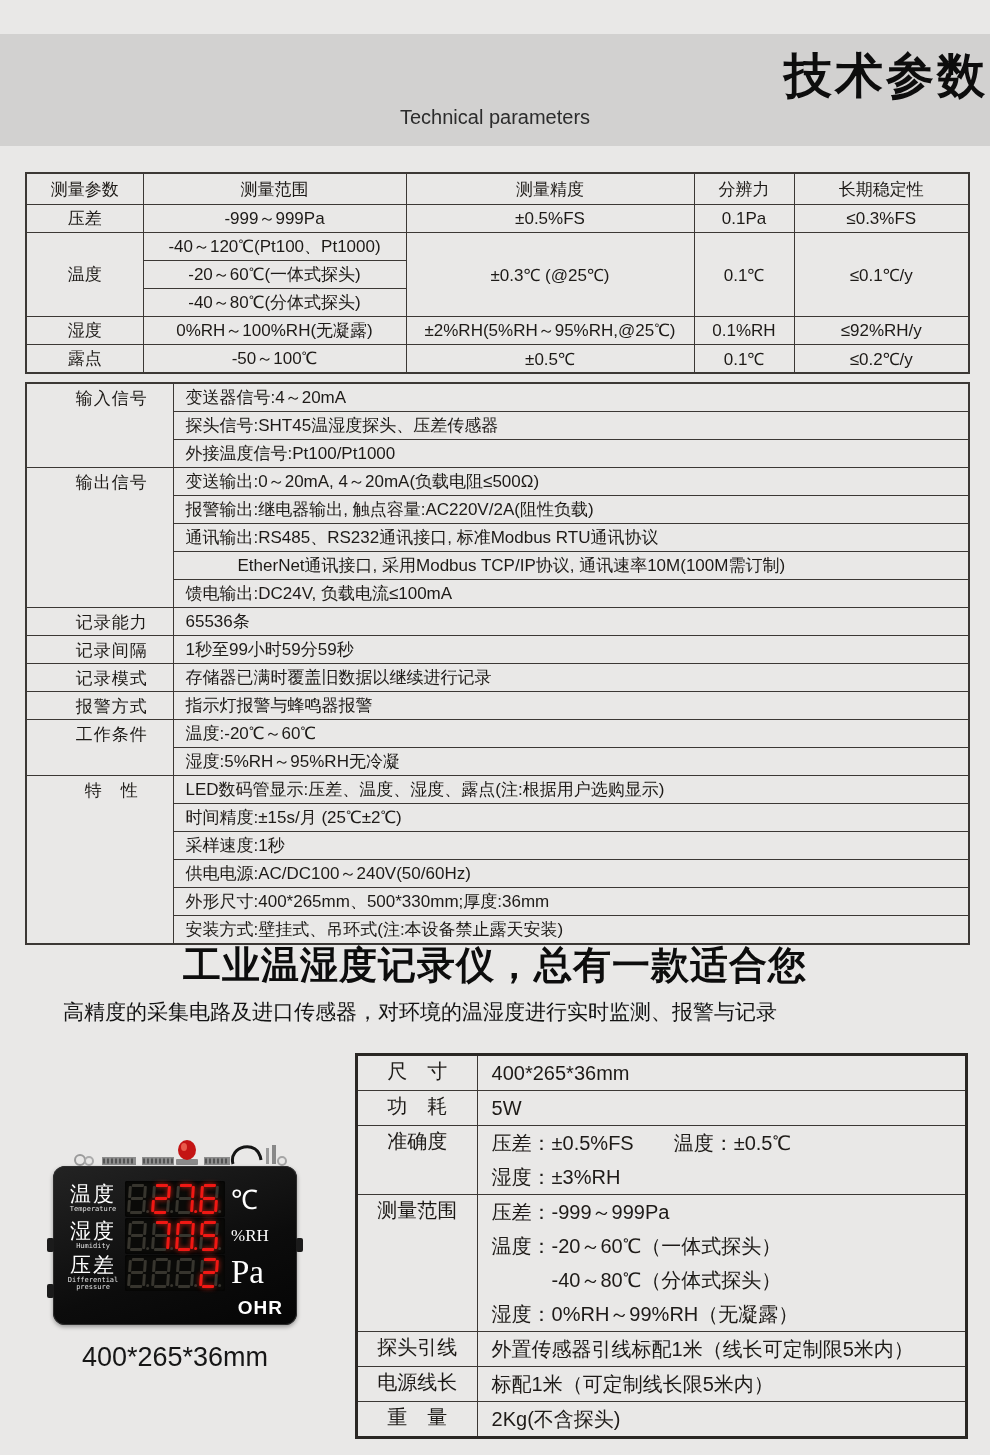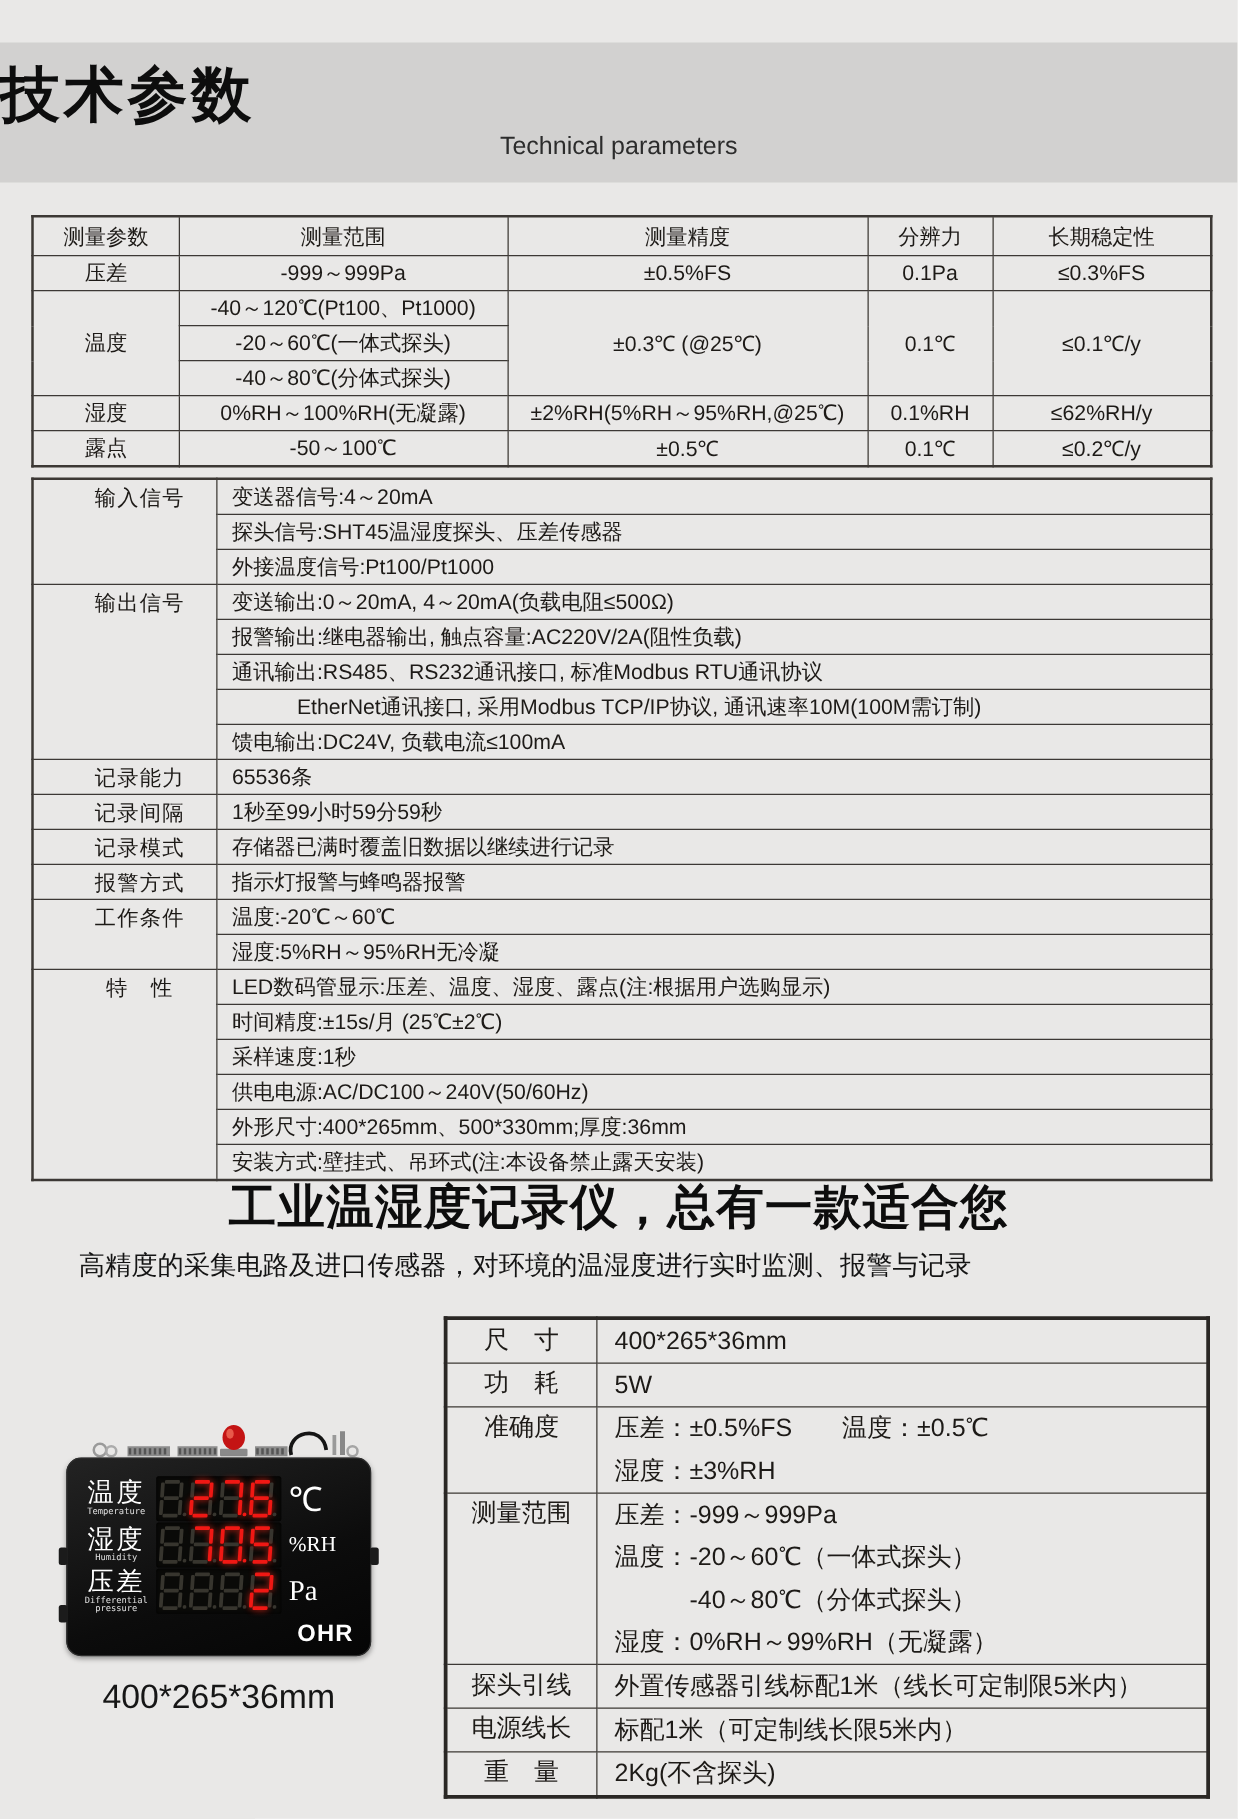--- a/index.html
+++ b/index.html
@@ -1,19 +1,19 @@
 <!DOCTYPE html>
 <html><head>
 <meta charset="utf-8">
 <style>
   html,body{margin:0;padding:0;}
   .page{position:relative;width:990px;height:1455px;background:#e9e8e7;overflow:hidden;
         font-family:"Liberation Sans",sans-serif;color:#1d1a17;}
   .band{position:absolute;top:34px;left:0;width:990px;height:112px;background:#d2d1d0;}
-  .main-title{position:absolute;top:44px;left:0;width:988px;text-align:left;
+  .main-title{position:absolute;top:44px;left:0;width:988px;text-align:right;
               font-size:48px;font-weight:bold;letter-spacing:3px;color:#0d0d0d;}
   .main-sub{position:absolute;top:106px;left:0;width:990px;text-align:center;
             font-size:20px;color:#2c2c2c;}
 
   
   table.t{border-collapse:collapse;table-layout:fixed;position:absolute;}
   table.t th,table.t td{border:1px solid #3c3835;font-weight:normal;overflow:hidden;}
 
   
   .t1{left:25px;top:172px;width:943px;border:2px solid #3c3835;font-size:17px;}
@@ -59,21 +59,21 @@
   .seg-f{left:0;top:2px;width:3px;height:12px;}
   .seg-b{left:15px;top:2px;width:3px;height:12px;}
   .seg-g{left:3px;top:13px;width:12px;height:3px;}
   .seg-e{left:0;top:16px;width:3px;height:12px;}
   .seg-c{left:15px;top:16px;width:3px;height:12px;}
   .seg-d{left:3px;top:27px;width:12px;height:3px;}
   .seg-dp{position:absolute;left:19px;top:26px;width:3px;height:3px;background:#37352e;border-radius:50%;}
   .lit{background:#f01814;box-shadow:0 0 5px rgba(250,40,25,.85);}
   .disp-unit{flex:1;text-align:left;padding-left:6px;color:#ffffff;
              font-family:"Liberation Serif",serif;white-space:nowrap;}
-  .u-big{font-size:27px;} .u-mid{font-size:17px;} .u-pa{font-size:23px;}
+  .u-big{font-size:27px;} .u-mid{font-size:17px;} .u-pa{font-size:33px;}
   .brand{position:absolute;right:14px;bottom:6px;color:#ffffff;font-size:19px;
          font-weight:bold;letter-spacing:1px;}
   .dev-caption{position:absolute;left:8px;top:204px;width:244px;text-align:center;
                font-size:27px;color:#161616;}
 </style>
 </head>
 <body>
 
 <div class="page">
 
@@ -115,21 +115,21 @@
       <td>-20～60℃(一体式探头)</td>
     </tr>
     <tr>
       <td>-40～80℃(分体式探头)</td>
     </tr>
     <tr>
       <td>湿度</td>
       <td>0%RH～100%RH(无凝露)</td>
       <td>±2%RH(5%RH～95%RH,@25℃)</td>
       <td>0.1%RH</td>
-      <td>≤62%RH/y</td>
+      <td>≤92%RH/y</td>
     </tr>
     <tr>
       <td>露点</td>
       <td>-50～100℃</td>
       <td>±0.5℃</td>
       <td>0.1℃</td>
       <td>≤0.2℃/y</td>
     </tr>
   </tbody>
     </table>

